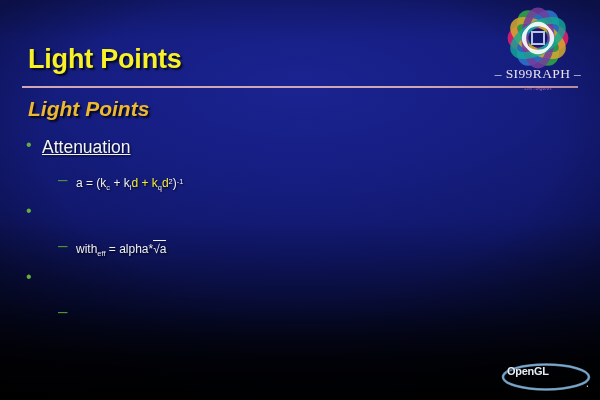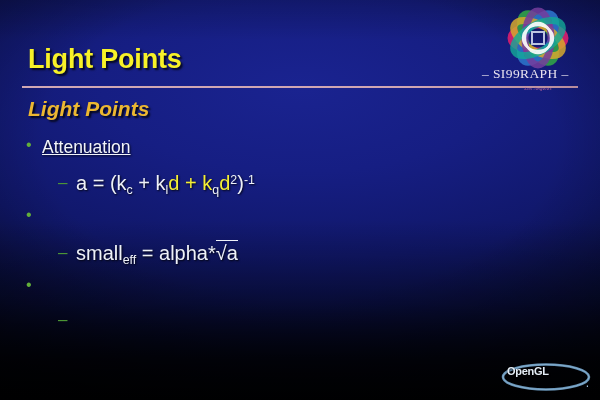--- a/index.html
+++ b/index.html
@@ -121,21 +121,21 @@
 
   .t1 {
     font-size: 17.5px;
     color: #f2f4fa;
     text-shadow: 1px 1px 2px rgba(0,0,0,0.85);
     line-height: 1.05;
     text-decoration: underline;
   }
 
   .t2 {
-    font-size: 20px;
+    font-size: 12px;
     color: #eef1f8;
     text-shadow: 1px 1px 2px rgba(0,0,0,0.85);
     line-height: 1.05;
   }
 
   .eq-yellow { color: #f4ee35; }
 
   sub { font-size: 0.62em; vertical-align: baseline; position: relative; top: 0.32em; }
   sup { font-size: 0.62em; vertical-align: baseline; position: relative; top: -0.48em; }
 
@@ -151,21 +151,21 @@
     right: 6px;
     top: 4px;
     width: 112px;
     height: 88px;
     z-index: 5;
   }
   #sig-text {
     position: absolute;
     left: 0; right: 0;
     bottom: 10px;
-    text-align: left;
+    text-align: center;
     font-family: "Liberation Serif", serif;
     font-size: 13.5px;
     letter-spacing: 0.4px;
     color: #e9e3ef;
     white-space: nowrap;
   }
   #sig-sub {
     position: absolute;
     left: 0; right: 0;
     bottom: 1px;
@@ -248,21 +248,21 @@
     </div>
 
     <div class="gap-b"></div>
 
     <div class="row lvl1">
       <span class="bullet-dot">•</span>
     </div>
     <div class="gap-a"></div>
     <div class="row lvl2">
       <span class="bullet-dash">–</span>
-      <span class="t2"><span>small</span><sub>eff</sub><span> = alpha*</span><span style="border-top:1px solid #eef1f8;padding-top:1px;"><span style="border-top:0;">√</span><span>a</span></span></span>
+      <span class="t2"><span>with</span><sub>eff</sub><span> = alpha*</span><span style="border-top:1px solid #eef1f8;padding-top:1px;"><span style="border-top:0;">√</span><span>a</span></span></span>
     </div>
 
     <div class="gap-b"></div>
 
     <div class="row lvl1">
       <span class="bullet-dot">•</span>
     </div>
     <div class="gap-a"></div>
     <div class="row lvl2">
       <span class="bullet-dash">–</span>

